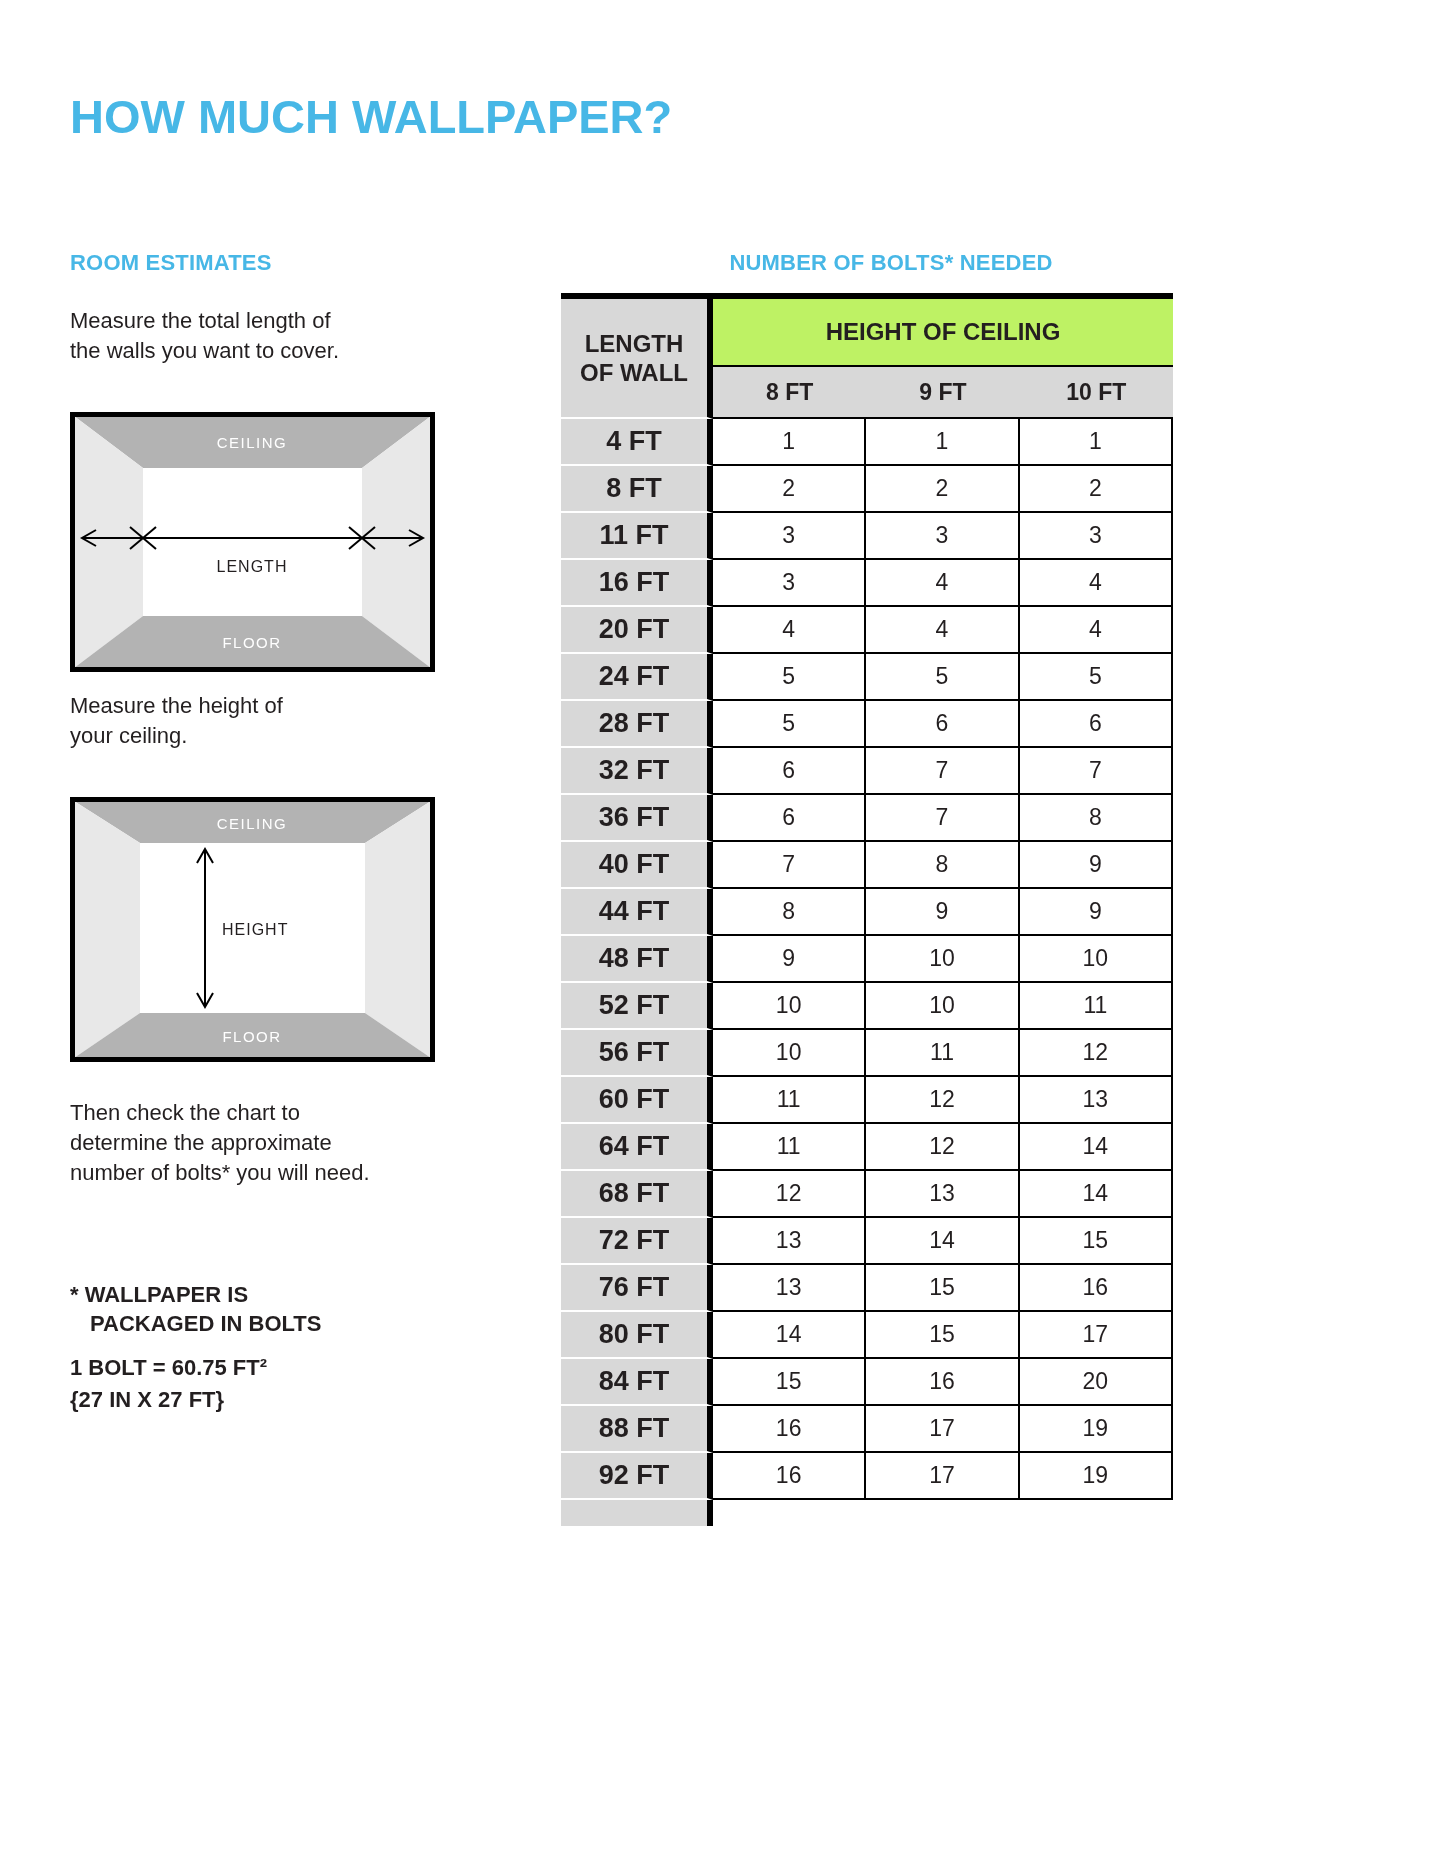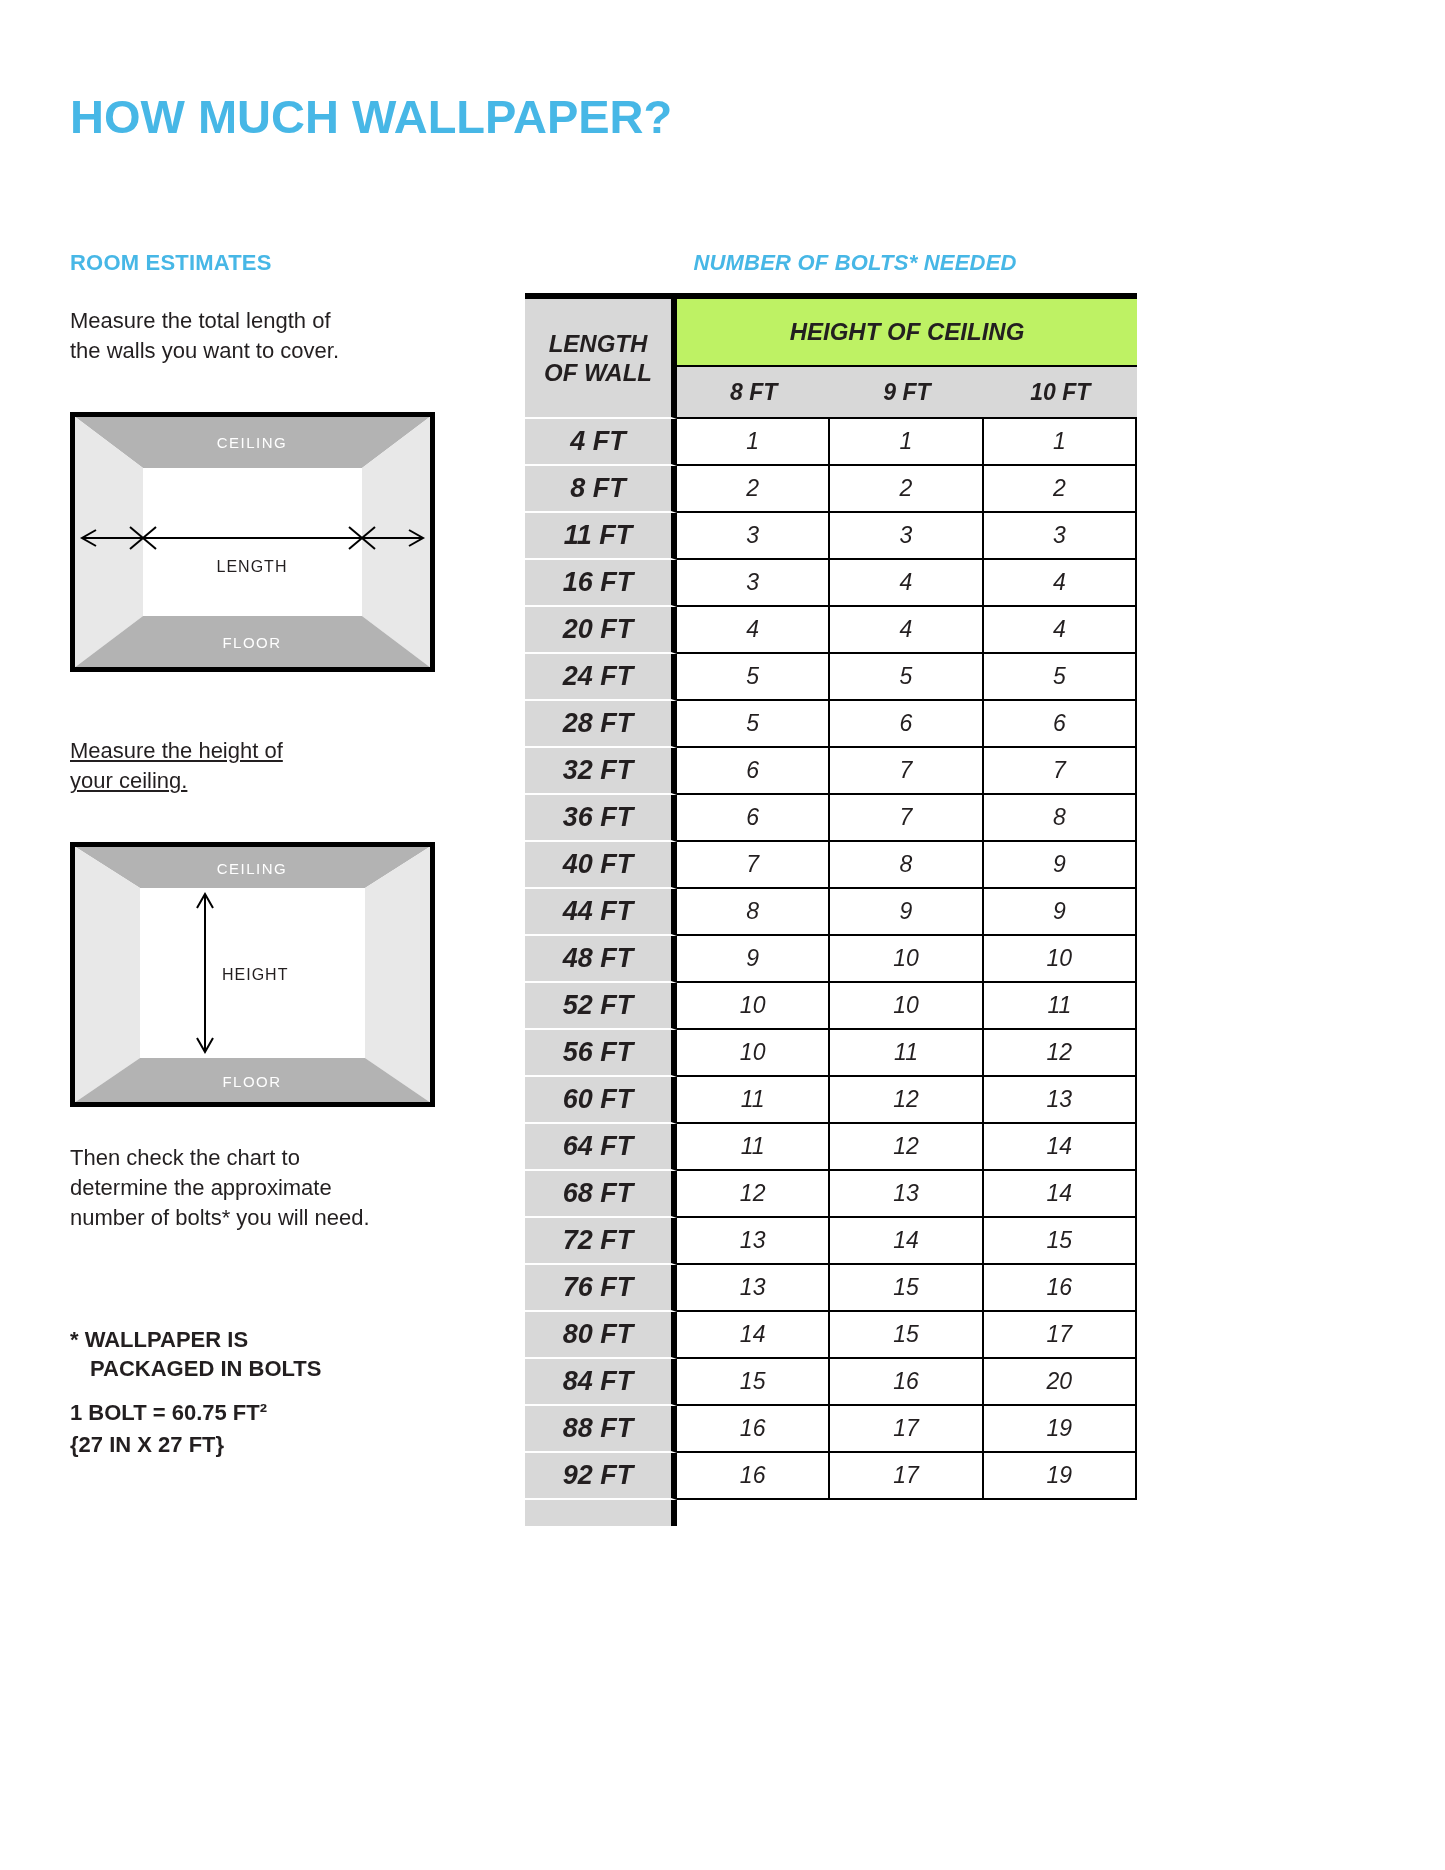--- a/index.html
+++ b/index.html
@@ -5,28 +5,28 @@
   html, body { margin: 0; padding: 0; }
   * { box-sizing: border-box; }
   body {
     width: 1445px; height: 1870px;
     background: #ffffff;
     font-family: "Liberation Sans", sans-serif;
     color: #231f20;
   }
   .page { width: 1445px; height: 1870px; padding: 58px 0 14px 70px; overflow: hidden; }
   .title { font-size: 47px; font-weight: bold; color: #47b7e6; }
-  .content { display: flex; align-items: flex-start; margin-top: 106px; }
+  .content { display: flex; align-items: flex-start; margin-top: 106px; gap: 36px; }
   .left-col { width: 370px; margin-right: 85px; flex: none; }
-  .right-col { width: 660px; flex: none; font-style: italic; }
+  .right-col { width: 660px; flex: none; }
   .section-heading { font-size: 22px; font-weight: bold; color: #47b7e6; letter-spacing: 0.2px; }
   .para { font-size: 22px; line-height: 30px; white-space: pre-line; }
   .p1 { margin-top: 30px; }
   .d1 { margin-top: 46px; }
-  .p2 { margin-top: 64px; text-decoration: underline; }
+  .p2 { margin-top: 19px; }
   .d2 { margin-top: 46px; }
   .p3 { margin-top: 36px; }
   .note { margin-top: 92px; font-size: 22px; font-weight: bold; line-height: 29px; }
   .note .indent { padding-left: 20px; }
   .boltinfo { margin-top: 14px; font-size: 22px; font-weight: bold; line-height: 32px; }
   .diagram { display: block; }
   .diagram text { font-family: "Liberation Sans", sans-serif; }
   .band-label { fill: #ffffff; font-size: 15px; letter-spacing: 1.5px; }
   .dim-label { fill: #231f20; font-size: 16px; letter-spacing: 1px; }
 

